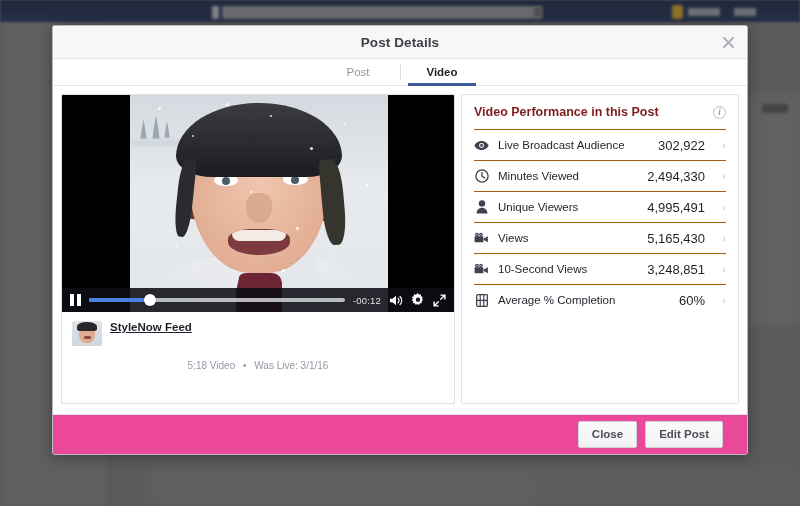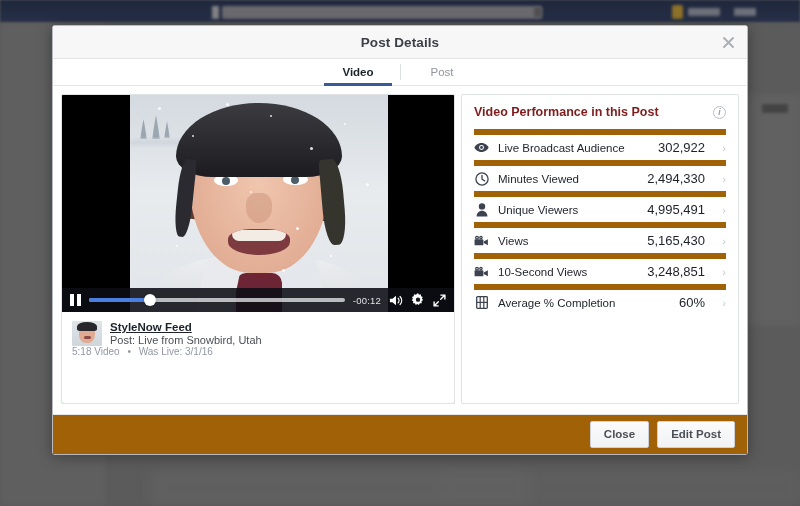--- a/index.html
+++ b/index.html
@@ -247,21 +247,21 @@
   }
   .pa-face { position:absolute; left:7px; top:4px; width:16px; height:18px;
     background:#e0ab90; border-radius:50% 50% 45% 45%; }
   .pa-helmet { position:absolute; left:5px; top:1px; width:20px; height:9px;
     background:#27272c; border-radius:50% 50% 20% 20%; }
   .pa-mouth { position:absolute; left:12px; top:15px; width:7px; height:3px;
     background:#8c4a4a; border-radius:2px; }
   .post-meta { display:flex; flex-direction:column; gap:1px; }
   .post-name { font-size:11.5px; font-weight:bold; color:#1d2129;text-decoration:underline; }
   .post-sub { font-size:11px; color:#4b4f56; }
-  .post-foot { font-size:10px; color:#9197a3; }
+  .post-foot { margin-top:14px; font-size:10px; color:#9197a3;text-align:center; }
   .post-foot .dot { margin:0 5px; }
 
   
   .metrics-panel {
     flex:1; background:#ffffff;
     border:1px solid #e0e2e6; border-radius:2px;
     padding:10px 12px 0 12px;
     display:flex; flex-direction:column;
   }
   .metrics-head {
@@ -271,36 +271,36 @@
   .metrics-title { font-size:12.5px; font-weight:bold; color:#7f1d1d; }
   .info-ico {
     width:13px; height:13px; border-radius:50%;
     border:1px solid #b9bdc4; color:#9a9fa8;
     font-size:8.5px; font-style:italic; font-weight:bold;
     display:flex; align-items:center; justify-content:center;
     cursor:pointer; line-height:1;
   }
   .metric-row {
     display:flex; align-items:center; gap:9px;
-    height:31px; border-top:6px solid #a16207; cursor:pointer;
+    height:31px; border-top:1px solid #a16207; cursor:pointer;
   }
   .metric-ico {
     width:15px; flex:0 0 15px; display:flex; align-items:center;
     justify-content:center; color:#3c4250;
   }
   .metric-label { flex:1; font-size:11.5px; color:#1d2129; }
   .metric-value { font-size:13px; color:#1d2129; text-align:right; white-space:nowrap; }
   .metric-chev { width:12px; flex:0 0 12px; color:#c3c7cd; font-size:11px; text-align:right; }
 
   
   .modal-footer {
-    height:40px; flex:0 0 40px; background:#a16207;
+    height:40px; flex:0 0 40px; background:#ec4899;
     border-top:1px solid #e4e6e9;
     display:flex; align-items:center; justify-content:flex-end;
-    gap:8px; padding:0 12px;
+    gap:8px; padding:0 24px;
   }
   .btn {
     font-size:11.5px; font-weight:bold; color:#4b4f56;
     background:linear-gradient(180deg,#fbfbfb 0%,#f1f2f4 100%);
     border:1px solid #cdd0d6; border-radius:2px;
     padding:5px 13px; cursor:pointer; line-height:1.25;
   }
   .btn-primary { color:#4b4f56; }
 </style>
 </head>
@@ -334,25 +334,25 @@
   <div class="modal-header">
     <div class="modal-title">Post Details</div>
     <div class="close-btn">
       <svg width="11" height="11" viewBox="0 0 11 11" aria-hidden="true">
         <path d="M1 1 L10 10 M10 1 L1 10" stroke="#a9adb5" stroke-width="1.8" stroke-linecap="round" fill="none"></path>
       </svg>
     </div>
   </div>
 
   <div class="tabs-bar">
+    <div class="tab">
+      <span>Post</span>
+    </div>
     <div class="tab active">
       <span>Video</span>
-    </div>
-    <div class="tab">
-      <span>Post</span>
     </div>
   </div>
 
   <div class="modal-body">
 
     <div class="video-card">
 
       <div class="video-stage">
         <div class="video-frame">
           <div class="snow-sky"></div>
@@ -436,21 +436,20 @@
 
       <div class="post-info">
         <div class="post-row">
           <div class="post-avatar">
             <div class="pa-face"></div>
             <div class="pa-mouth"></div>
             <div class="pa-helmet"></div>
           </div>
           <div class="post-meta">
             <div class="post-name">StyleNow Feed</div>
-            <div class="post-sub">Post: Live from Snowbird, Utah</div>
           </div>
         </div>
         <div class="post-foot">
           <span>5:18 Video</span>
           <span class="dot">•</span>
           <span>Was Live: 3/1/16</span>
         </div>
       </div>
     </div>
 

